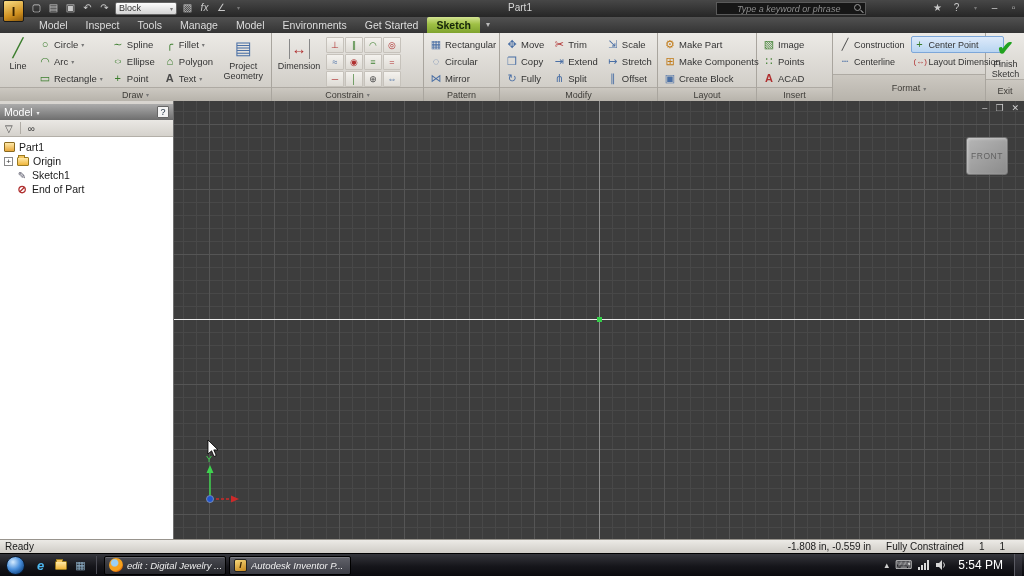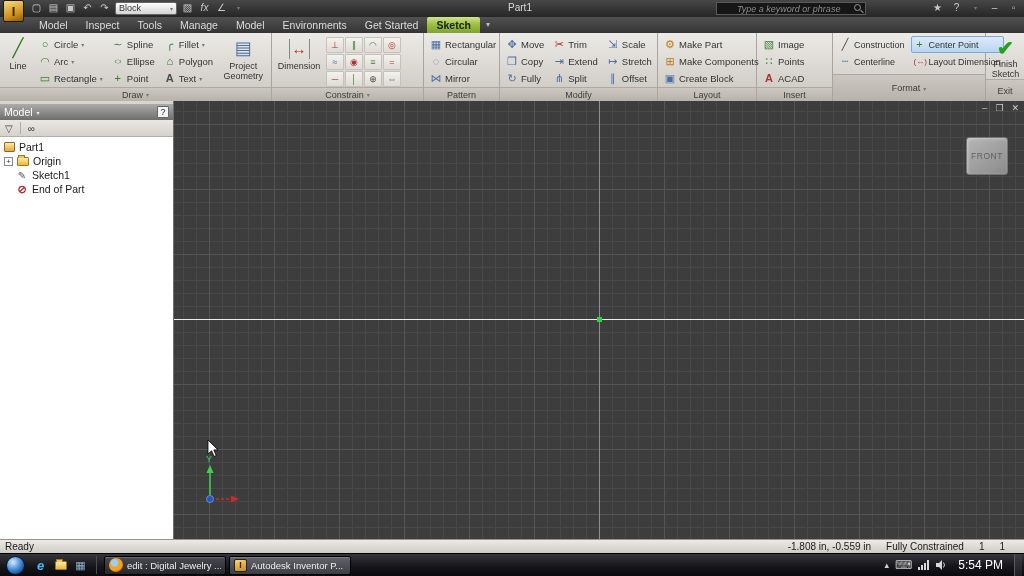--- a/index.html
+++ b/index.html
@@ -85,21 +85,21 @@
 
 .statusbar{position:absolute;left:0;top:539px;width:1024px;height:14px;background:linear-gradient(#eceae6,#cfccc6);border-top:1px solid #98948d;display:flex;align-items:center;font-size:10px;color:#1a1a1a;padding:0 5px;}
 .sb-right{margin-left:auto;display:flex;align-items:center;gap:15px;padding-right:14px;}
 
 
 .taskbar{position:absolute;left:0;top:553px;width:1024px;height:23px;background:linear-gradient(#35363c,#16161b 55%,#0a0a0e);border-top:1px solid #000;display:flex;align-items:center;gap:3px;padding-left:2px;}
 .orb{width:19px;height:19px;border-radius:50%;background:radial-gradient(circle at 35% 30%,#d4ebff,#4b90dc 45%,#1c5494 75%,#0d2c55);border:1px solid #0a1a30;margin:0 4px;flex:none;}
 .qlicon{width:17px;height:17px;display:flex;align-items:center;justify-content:center;font-size:12px;flex:none;}
 .ie{color:#4db8f0;font-weight:bold;font-style:italic;font-size:13px;}
 .tb-sep{width:1px;height:18px;background:#4a4a52;margin:0 4px;flex:none;}
-.taskbtn{width:122px;height:19px;border:1px solid #000;border-radius:2px;background:linear-gradient(#4a4b52,#26272c);display:flex;align-items:center;gap:4px;padding:0 4px;color:#eee;font-size:9.5px;box-shadow:inset 0 1px rgba(255,255,255,.18);flex:none;overflow:hidden;}
+.taskbtn{width:122px;height:19px;border:1px solid #000;border-radius:2px;background:linear-gradient(#4a4b52,#26272c);display:flex;align-items:center;gap:4px;padding:0 4px;color:#eee;font-size:9.5px;box-shadow:inset 0 1px rgba(255,255,255,.18);flex:none;overflow:hidden;font-style:italic;}
 .taskbtn.active{background:linear-gradient(#62636b,#3c3d45);}
 .taskbtn .lbl{white-space:nowrap;overflow:hidden;}
 .ff{width:14px;height:14px;border-radius:50%;background:radial-gradient(circle at 40% 35%,#9ad0f5 0 25%,#f6a21d 35% 60%,#d35400 78%,#8e3200);flex:none;}
 .invicon{width:13px;height:13px;background:linear-gradient(160deg,#f7d87c,#c8881c);border:1px solid #222;border-radius:2px;color:#3a2400;font-size:9px;font-weight:bold;display:flex;align-items:center;justify-content:center;flex:none;}
 .tray{margin-left:auto;display:flex;align-items:center;gap:6px;color:#ddd;padding-right:2px;}
 .tray .glyph{font-size:9px;color:#cfcfcf;}
 .tray-time{font-size:12px;color:#fff;margin:0 5px;}
 .show-desktop{width:8px;height:23px;border-left:1px solid #5a5a62;background:linear-gradient(#3c3c44,#1c1c22);flex:none;}
 .lb{white-space:nowrap;}
 </style>

